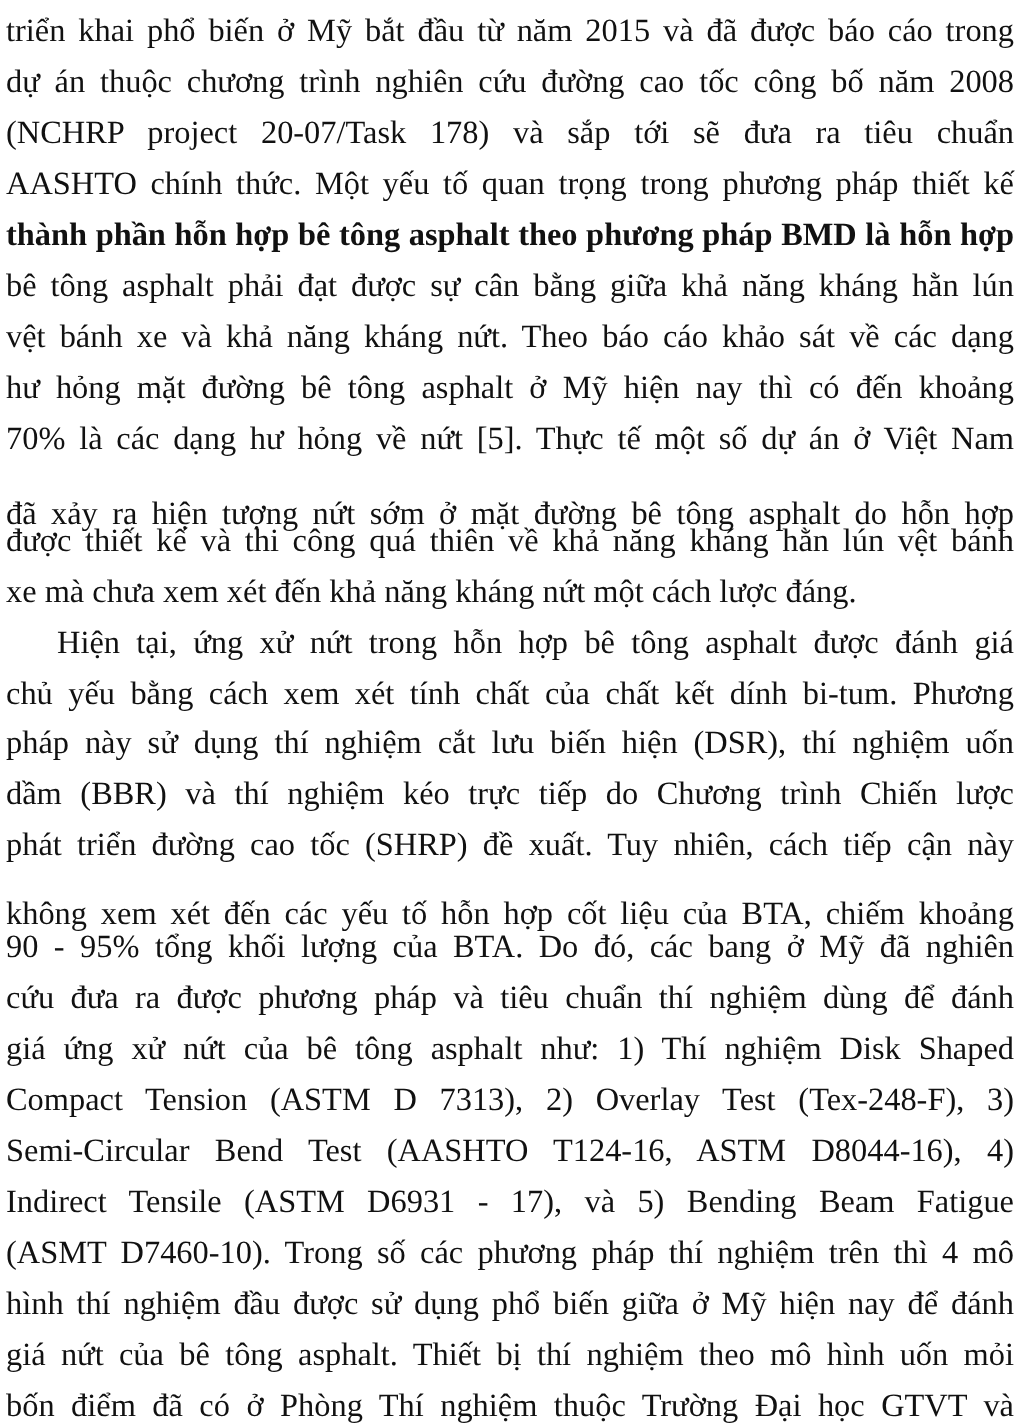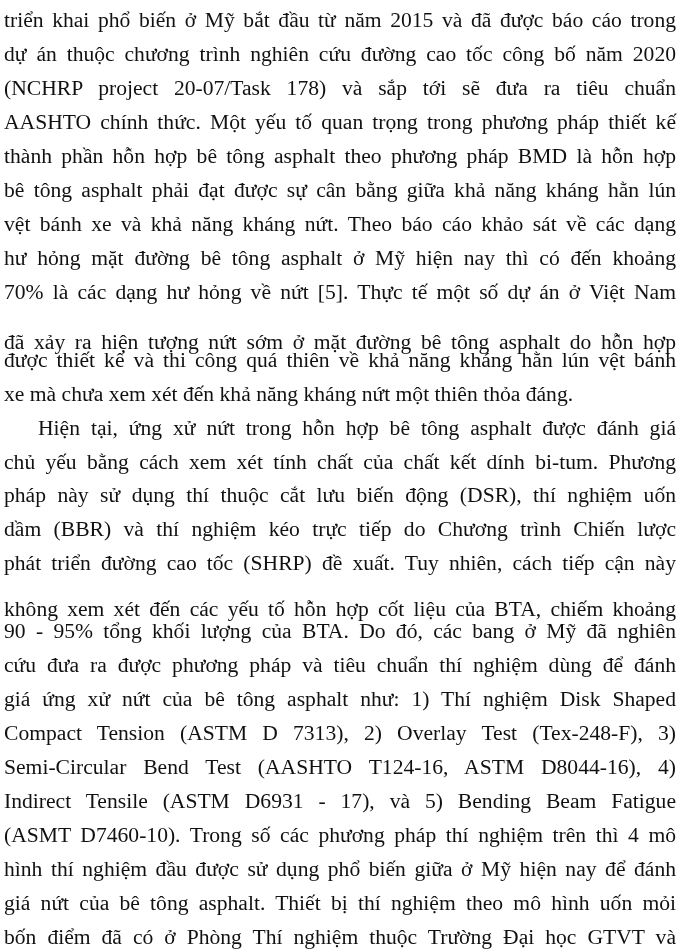--- a/index.html
+++ b/index.html
@@ -18,37 +18,37 @@
     }
     .line.last { text-align-last: left; }
     .line.indent { left: 38px; width: 638px; }
   </style>
 </head>
 <body>
 
 <div class="page">
   <div class="para">
     <div class="line" style="top:6px">triển khai phổ biến ở Mỹ bắt đầu từ năm 2015 và đã được báo cáo trong</div>
-    <div class="line" style="top: 40px;">dự án thuộc chương trình nghiên cứu đường cao tốc công bố năm 2020</div>
+    <div class="line" style="top: 40px;">dự án thuộc chương trình nghiên cứu đường cao tốc công bố năm 2008</div>
     <div class="line" style="top: 74px;">(NCHRP project 20-07/Task 178) và sắp tới sẽ đưa ra tiêu chuẩn</div>
     <div class="line" style="top: 108px;">AASHTO chính thức. Một yếu tố quan trọng trong phương pháp thiết kế</div>
-    <div class="line" style="top: 142px;">thành phần hỗn hợp bê tông asphalt theo phương pháp BMD là hỗn hợp</div>
+    <div class="line" style="top: 142px; font-weight: bold;">thành phần hỗn hợp bê tông asphalt theo phương pháp BMD là hỗn hợp</div>
     <div class="line" style="top: 176px;">bê tông asphalt phải đạt được sự cân bằng giữa khả năng kháng hằn lún</div>
     <div class="line" style="top: 210px;">vệt bánh xe và khả năng kháng nứt. Theo báo cáo khảo sát về các dạng</div>
     <div class="line" style="top: 244px;">hư hỏng mặt đường bê tông asphalt ở Mỹ hiện nay thì có đến khoảng</div>
     <div class="line" style="top: 278px;">70% là các dạng hư hỏng về nứt [5]. Thực tế một số dự án ở Việt Nam</div>
     <div class="line" style="top: 328px;">đã xảy ra hiện tượng nứt sớm ở mặt đường bê tông asphalt do hỗn hợp</div>
     <div class="line" style="top: 346px;">được thiết kế và thi công quá thiên về khả năng kháng hằn lún vệt bánh</div>
-    <div class="line last" style="top: 380px;">xe mà chưa xem xét đến khả năng kháng nứt một thiên thỏa đáng.</div>
+    <div class="line last" style="top: 380px;">xe mà chưa xem xét đến khả năng kháng nứt một cách lược đáng.</div>
   </div>
 
   <div class="para">
     <div class="line indent" style="top: 414px;">Hiện tại, ứng xử nứt trong hỗn hợp bê tông asphalt được đánh giá</div>
     <div class="line" style="top: 448px;">chủ yếu bằng cách xem xét tính chất của chất kết dính bi-tum. Phương</div>
-    <div class="line" style="top: 481px;">pháp này sử dụng thí thuộc cắt lưu biến động (DSR), thí nghiệm uốn</div>
+    <div class="line" style="top: 481px;">pháp này sử dụng thí nghiệm cắt lưu biến hiện (DSR), thí nghiệm uốn</div>
     <div class="line" style="top: 515px;">dầm (BBR) và thí nghiệm kéo trực tiếp do Chương trình Chiến lược</div>
     <div class="line" style="top: 549px;">phát triển đường cao tốc (SHRP) đề xuất. Tuy nhiên, cách tiếp cận này</div>
     <div class="line" style="top: 595px;">không xem xét đến các yếu tố hỗn hợp cốt liệu của BTA, chiếm khoảng</div>
     <div class="line" style="top: 617px;">90 - 95% tổng khối lượng của BTA. Do đó, các bang ở Mỹ đã nghiên</div>
     <div class="line" style="top: 651px;">cứu đưa ra được phương pháp và tiêu chuẩn thí nghiệm dùng để đánh</div>
     <div class="line" style="top: 685px;">giá ứng xử nứt của bê tông asphalt như: 1) Thí nghiệm Disk Shaped</div>
     <div class="line" style="top: 719px;">Compact Tension (ASTM D 7313), 2) Overlay Test (Tex-248-F), 3)</div>
     <div class="line" style="top: 753px;">Semi-Circular Bend Test (AASHTO T124-16, ASTM D8044-16), 4)</div>
     <div class="line" style="top: 787px;">Indirect Tensile (ASTM D6931 - 17), và 5) Bending Beam Fatigue</div>
     <div class="line" style="top: 821px;">(ASMT D7460-10). Trong số các phương pháp thí nghiệm trên thì 4 mô</div>

